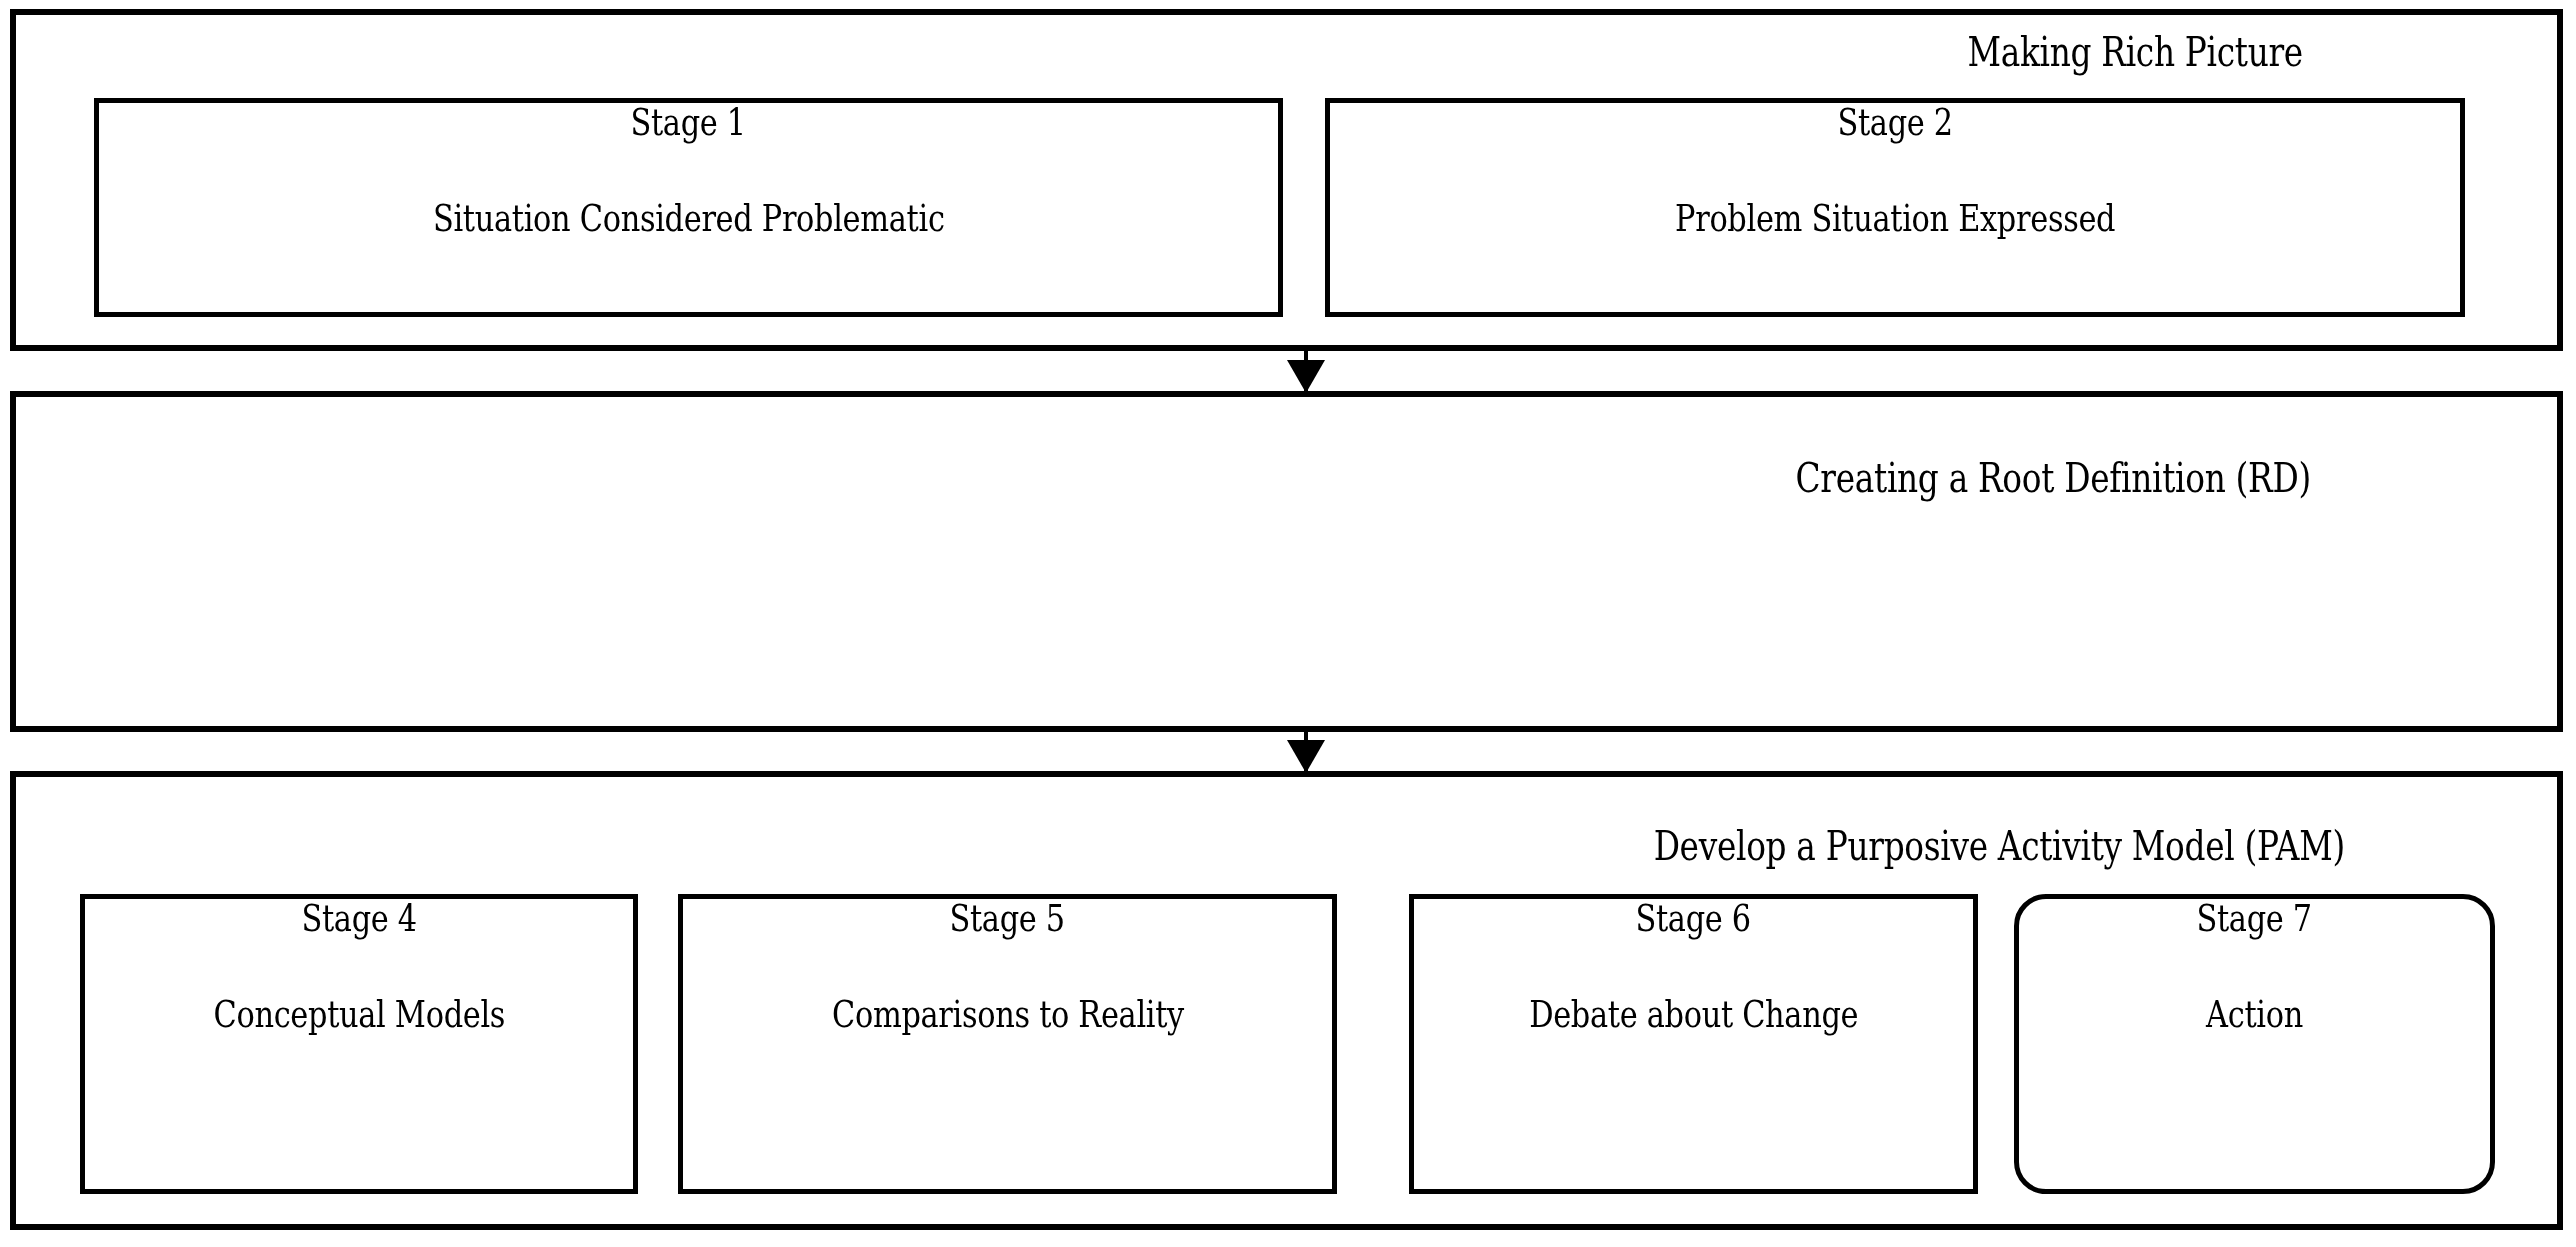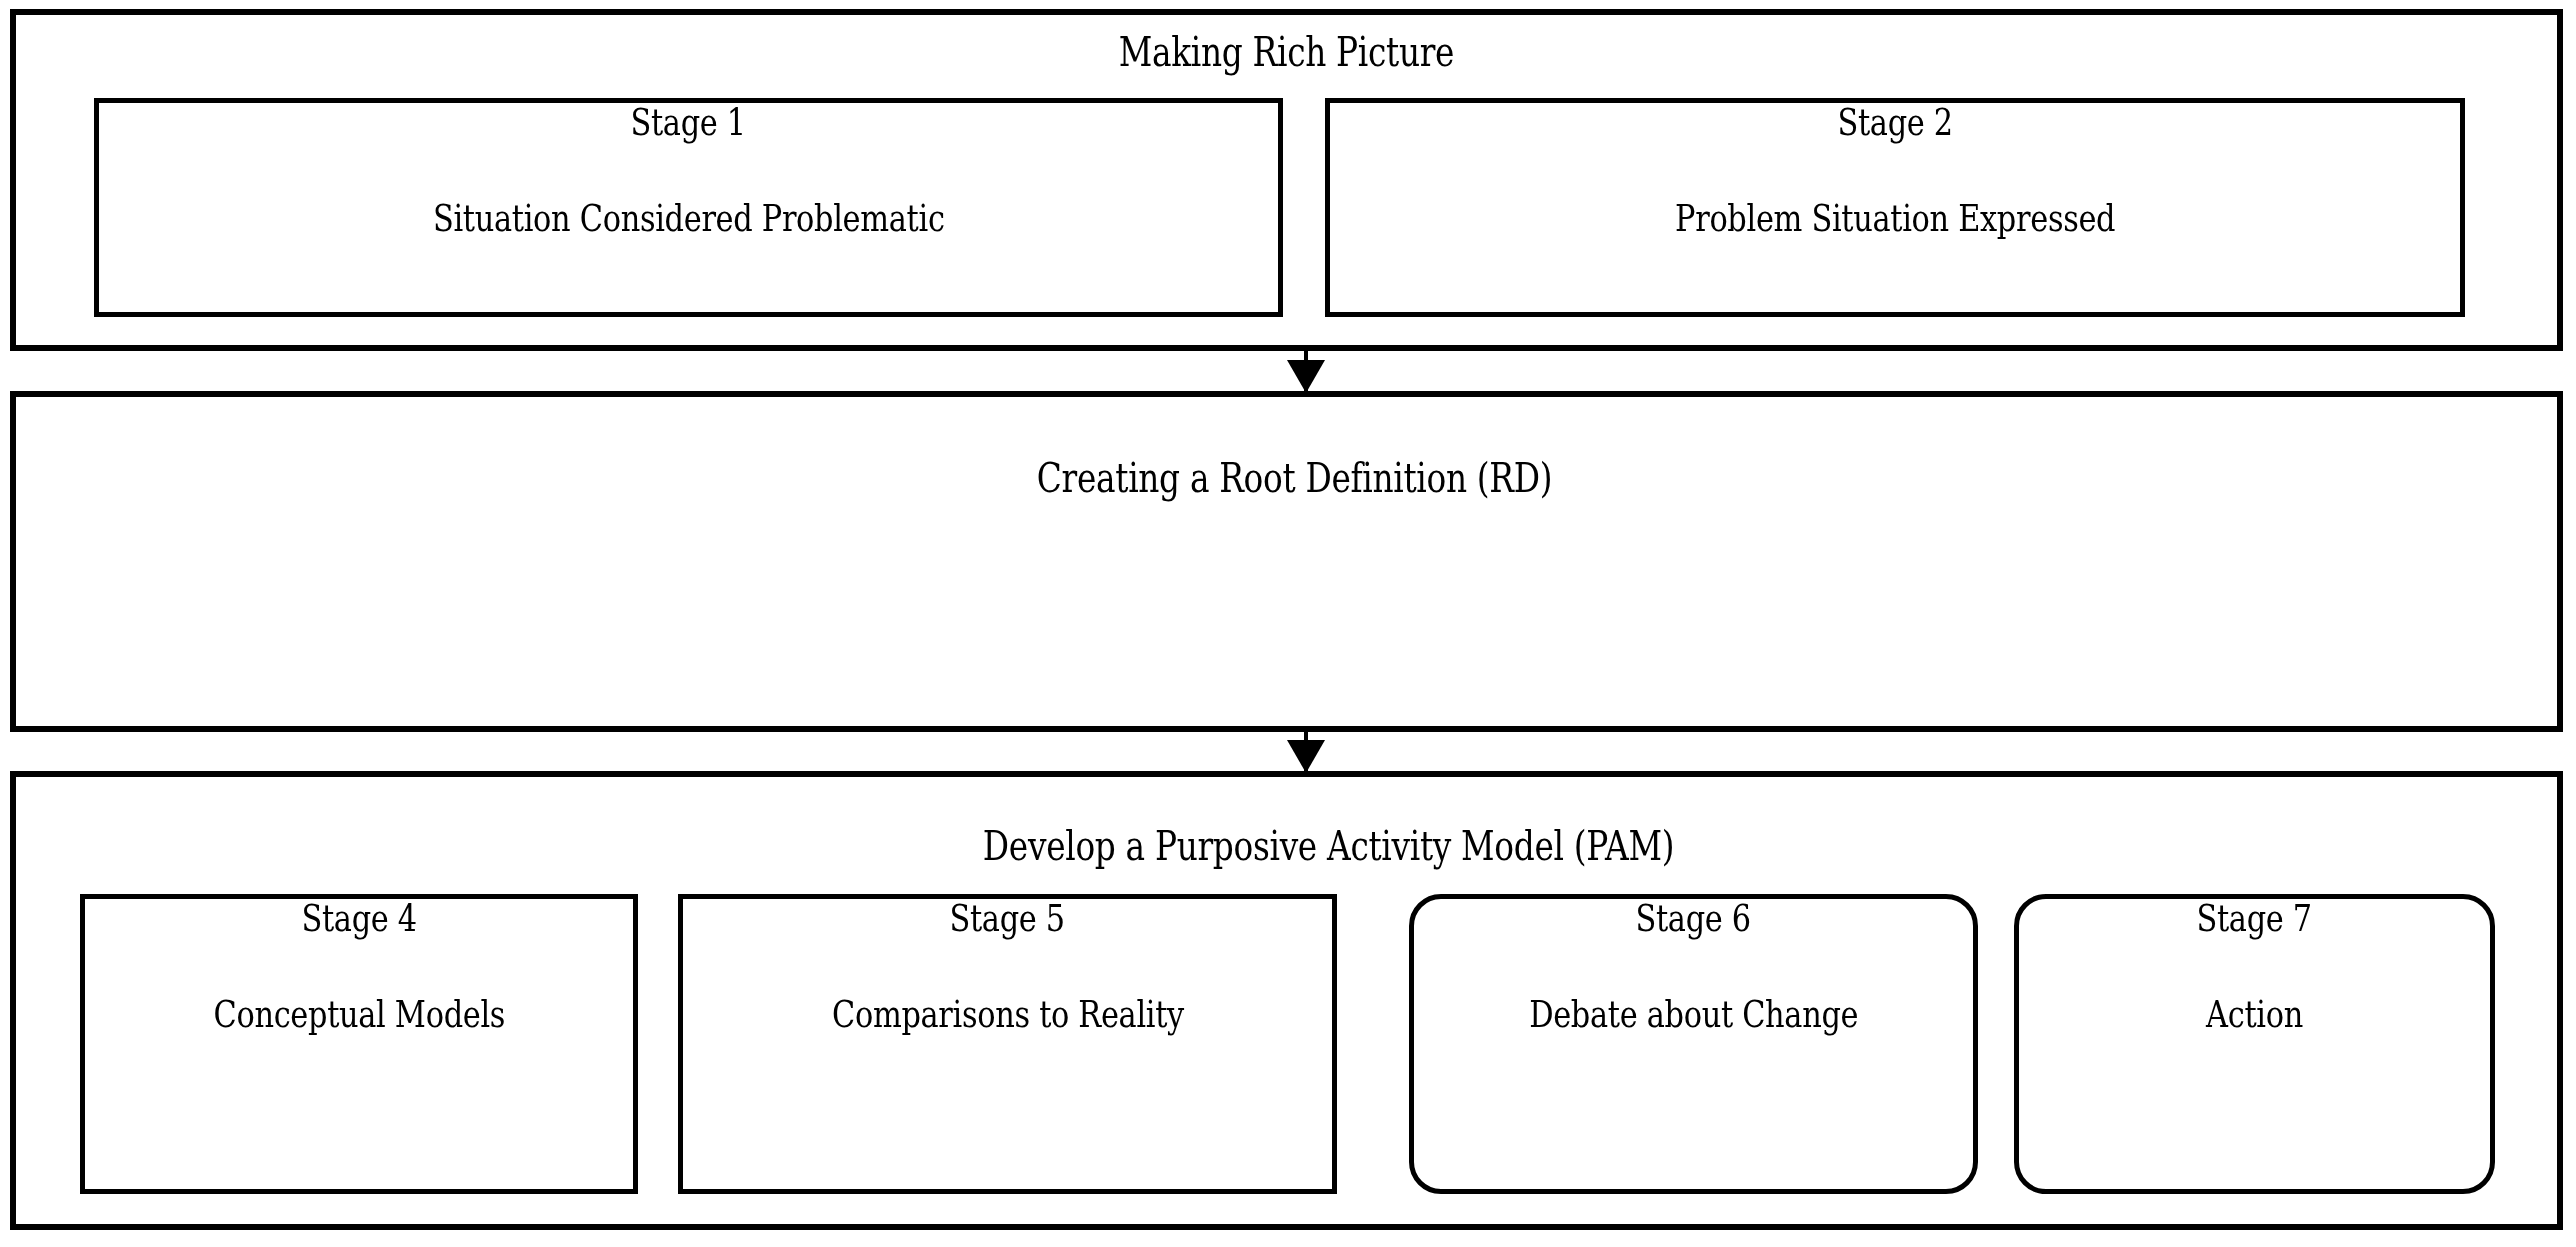--- a/index.html
+++ b/index.html
@@ -48,21 +48,21 @@
     
     transform: scaleX(0.80);
     transform-origin: center center;
     display: block;
   }
 
   .group-title {
     position: absolute;
     left: 0;
     width: 100%;
-    text-align: center;
+    text-align: right;
     font-size: 41px;
   }
 
   .stage-num {
     font-size: 38px;
     text-align: center;
   }
   .stage-label {
     font-size: 38px;
     text-align: center;
@@ -145,21 +145,21 @@
       <span class="gap-line"></span>
       <span class="txt stage-label">Conceptual Models</span>
     </div>
 
     <div class="abs stage-box" style="left:662px; top:117px; width:659px; height:300px;">
       <span class="txt stage-num">Stage 5</span>
       <span class="gap-line"></span>
       <span class="txt stage-label">Comparisons to Reality</span>
     </div>
 
-    <div class="abs stage-box" style="left:1393px; top:117px; width:569px; height:300px;border-radius:32px;">
+    <div class="abs stage-box" style="left:1393px; top:117px; width:569px; height:300px;">
       <span class="txt stage-num">Stage 6</span>
       <span class="gap-line"></span>
       <span class="txt stage-label">Debate about Change</span>
     </div>
 
     <div class="abs stage-box" style="left:1998px; top:117px; width:481px; height:300px;border-radius:32px;">
       <span class="txt stage-num">Stage 7</span>
       <span class="gap-line"></span>
       <span class="txt stage-label">Action</span>
     </div>

